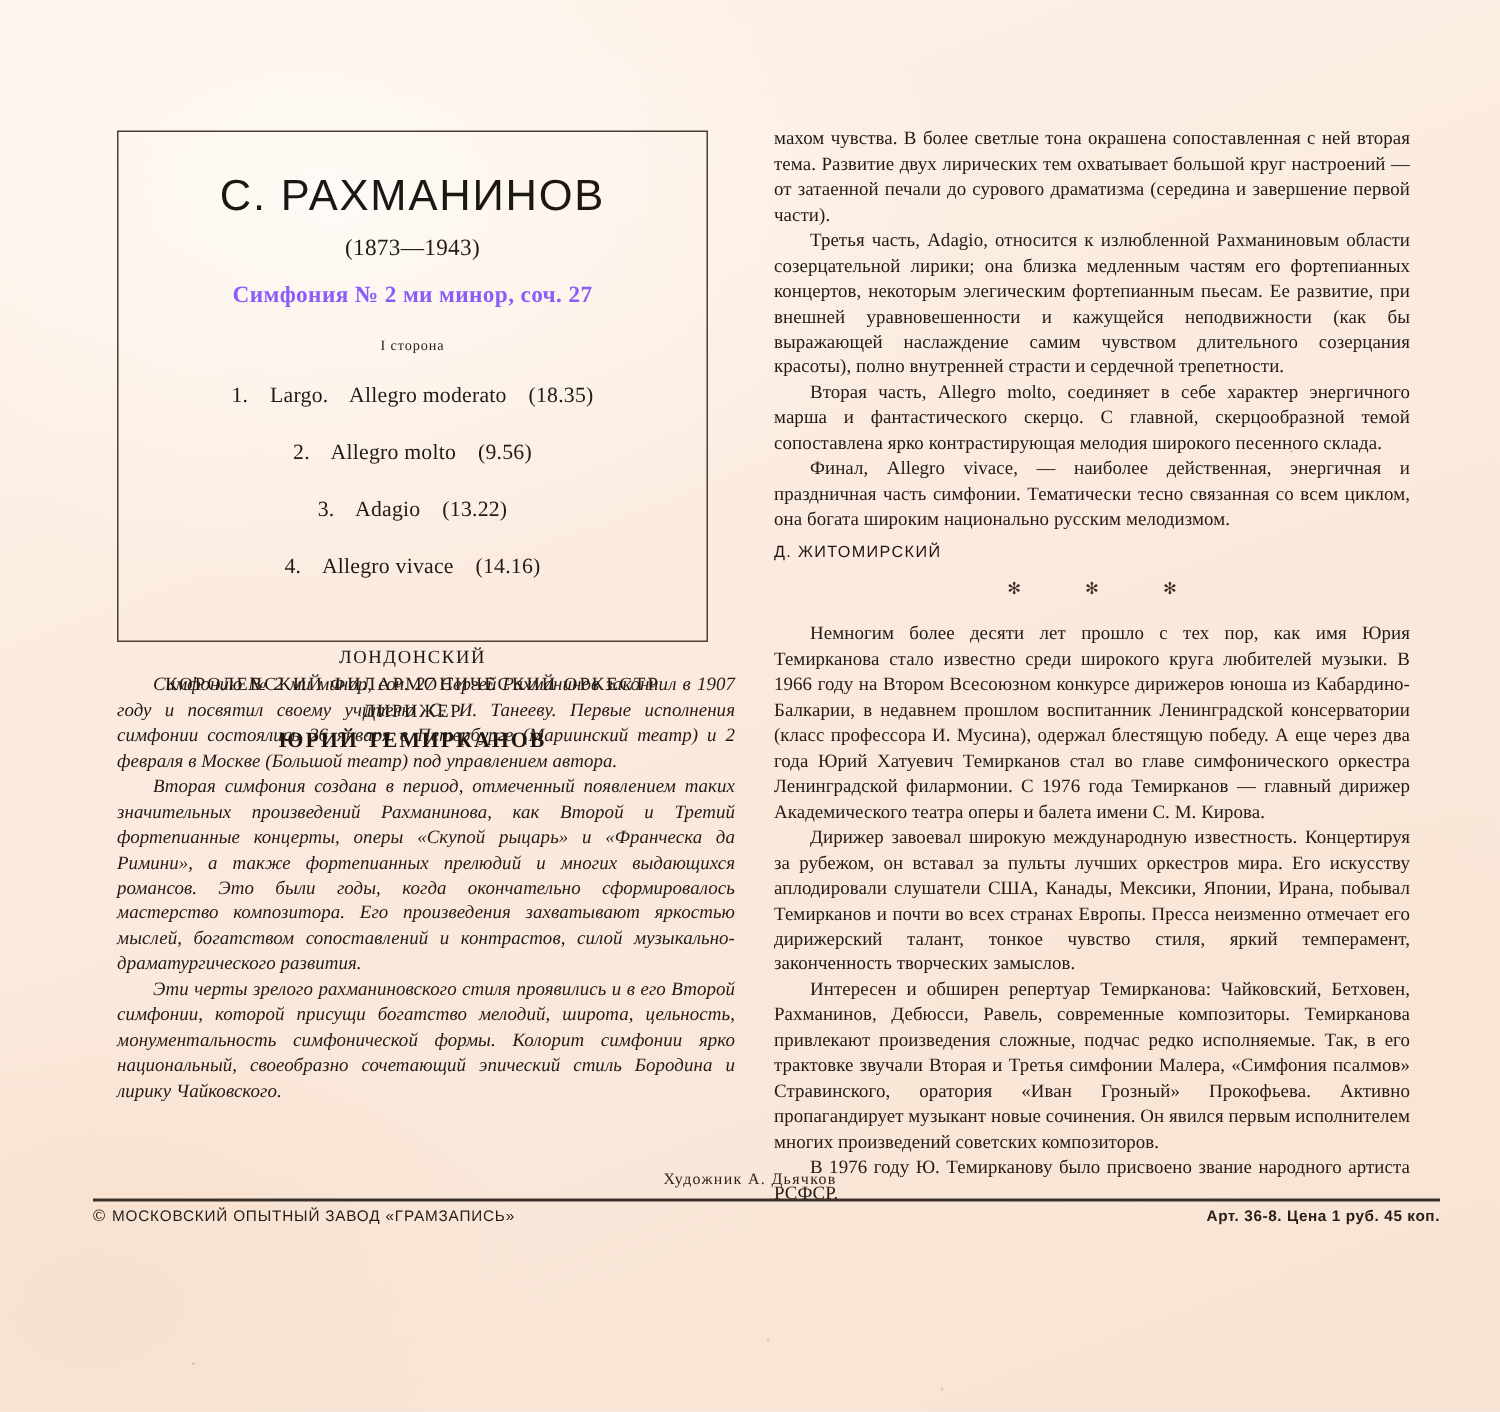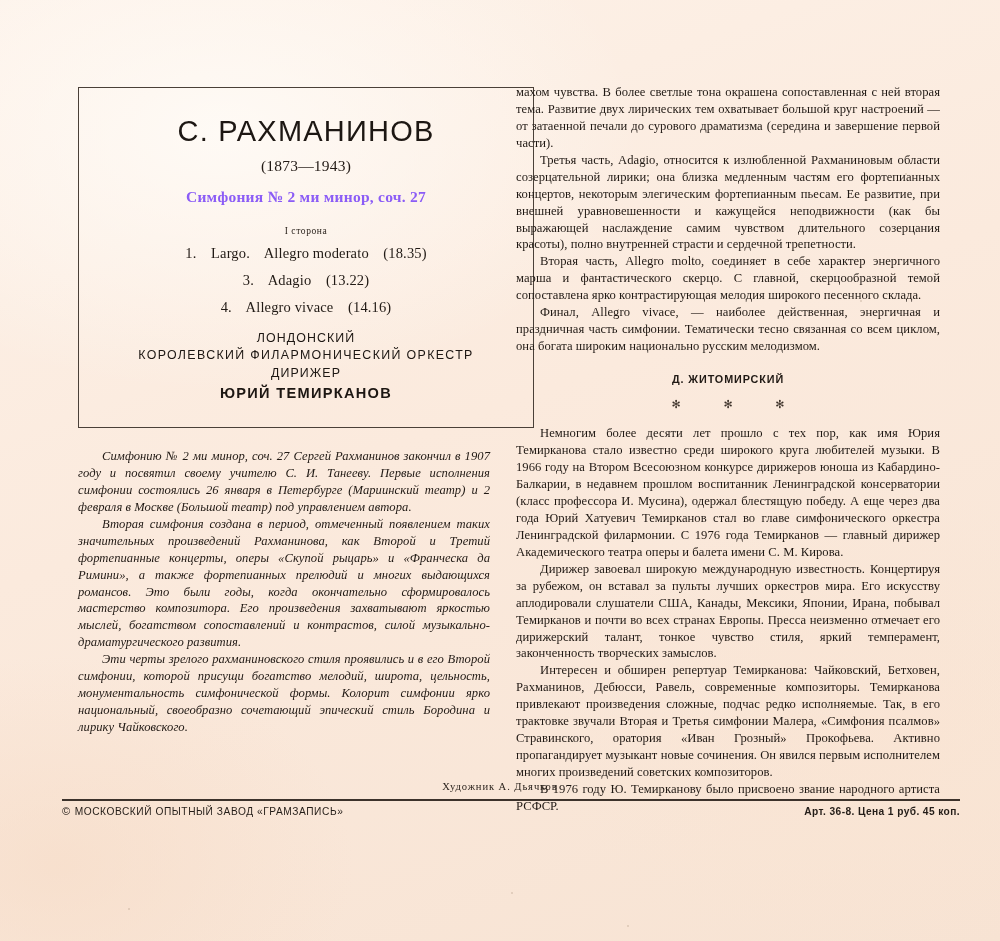--- a/index.html
+++ b/index.html
@@ -29,21 +29,21 @@
     position: absolute;
     left: 0; top: 0;
     width: 1000px; height: 941px;
   }
 
   
   .title-panel {
     position: absolute;
     left: 78px;
     top: 87px;
-    width: 456px;
+    width: 394px;
     height: 341px;
     border: 1px solid #4a4038;
     box-sizing: border-box;
   }
   .composer {
     text-align: center;
     font-family: "Liberation Sans", "DejaVu Sans", sans-serif;
     font-size: 29px;
     letter-spacing: 1.2px;
     font-weight: 400;
@@ -76,27 +76,27 @@
   .track-list {
     margin: 0; padding: 0;
     list-style: none;
     text-align: center;
   }
   .track-list li {
     font-size: 14.5px;
     line-height: 1.30;
     letter-spacing: 0.15px;
     color: #211a15;
-    margin-top: 8px;
+    margin-top: 19px;
   }
   .track-list li .gap { display: inline-block; width: 7px; }
   .perf-block {
-    margin-top: 13px;
-    text-align: center;
-    font-family: Liberation Sans, sans-serif;
+    margin-top: 43px;
+    text-align: center;
+    font-family: Liberation Serif, serif;
     color: #1d1713;
   }
   .perf-line {
     font-size: 12.4px;
     letter-spacing: 1.1px;
     line-height: 1.42;
   }
   .perf-line.wide { letter-spacing: 1.35px; }
   .conductor {
     font-size: 14.6px;
@@ -116,26 +116,25 @@
     letter-spacing: 0.05px;
   }
   .col.left  { left: 78px;  top: 448px; width: 412px; font-style: italic; }
   .col.right { left: 516px; top: 84px;  width: 424px; }
   .col p {
     margin: 0;
     text-indent: 24px;
   }
   .col p.noindent { text-indent: 0; }
   .sig {
-    text-align: center;
+    text-align: left;
     font-size: 10.8px;
     letter-spacing: 0.9px;
-    margin-top: 17px;
+    margin-top: 6px;
     font-family: "Liberation Sans", "DejaVu Sans", sans-serif;
-    font-weight: bold;
   }
   .stars {
     text-align: center;
     letter-spacing: 20px;
     font-size: 11px;
     margin-top: 10px;
     margin-bottom: 14px;
     color: #3a2f27;
     padding-left: 20px;
   }
@@ -199,20 +198,27 @@
     <ul class="track-list">
       <li>
         <span>1.</span>
         <span class="gap"></span>
         <span>Largo.</span>
         <span class="gap"></span>
         <span>Allegro moderato</span>
         <span class="gap"></span>
         <span>(18.35)</span>
       </li>
+      <li>
+        <span>2.</span>
+        <span class="gap"></span>
+        <span>Allegro molto</span>
+        <span class="gap"></span>
+        <span>(9.56)</span>
+      </li>
     </ul>
 
     <ul class="track-list">
       <li>
         <span>3.</span>
         <span class="gap"></span>
         <span>Adagio</span>
         <span class="gap"></span>
         <span>(13.22)</span>
       </li>

